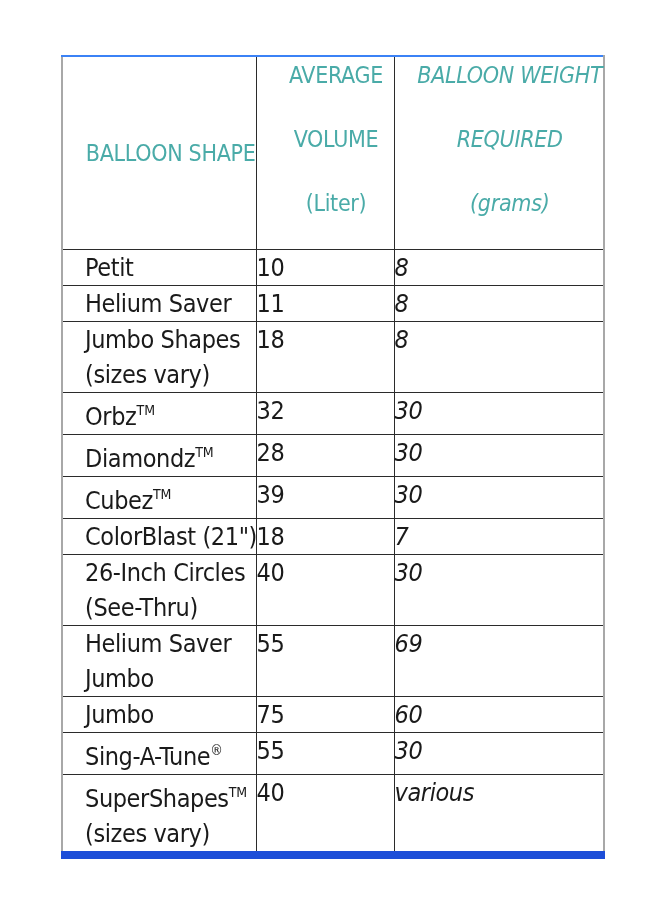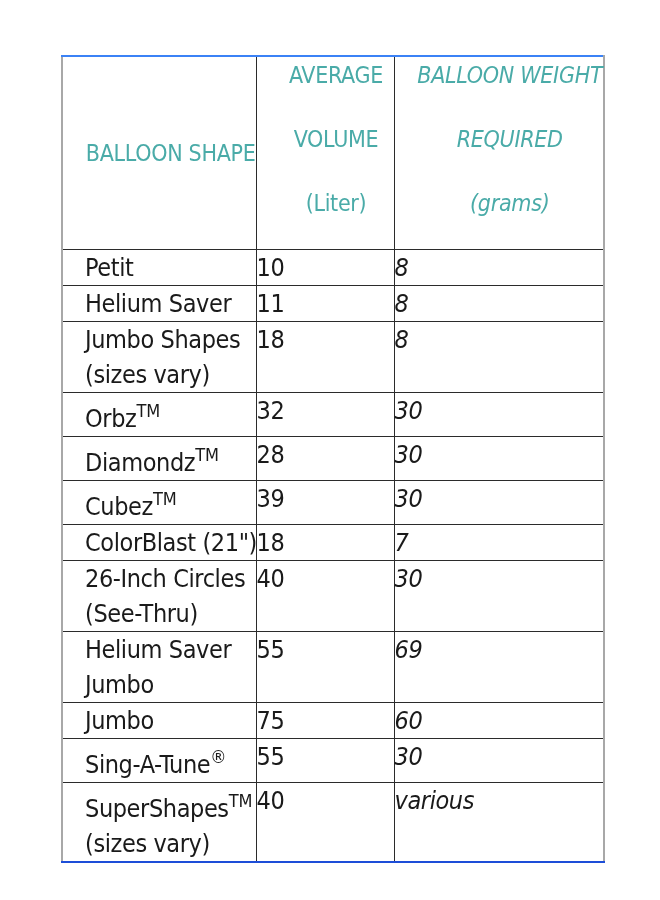--- a/index.html
+++ b/index.html
@@ -13,21 +13,21 @@
     font-stretch: condensed;
   }
   .tbl td, .tbl th {
     padding: 0;
     vertical-align: top;
     border: 1.5px solid #2b2b2b;
   }
   .tbl .outer-l { border-left: 2px solid #a8a8a8; }
   .tbl .outer-r { border-right: 2px solid #a8a8a8; font-style: italic; }
   .tbl thead th { border-top: 2px solid #3b82f6; padding-left: 22px; }
-  .tbl tbody tr:last-child td { border-bottom: 2px solid #1d4ed8; margin-top: 33px; }
+  .tbl tbody tr:last-child td { border-bottom: 8px solid #1d4ed8; margin-top: 33px; }
   col.c1 { width: 194px; }
   col.c2 { width: 138px; }
   col.c3 { width: 210px; }
   th {
     color: #4aaba8;
     font-weight: normal;
     font-size: 23px;
     height: 175px;
     text-align: center;
     letter-spacing: -0.3px;
@@ -36,21 +36,21 @@
   th.h-shape { vertical-align: middle; text-align: right; padding-left: 3px; margin-top: 36px; }
   td {
     font-size: 25px;
     color: #1a1a1a;
     line-height: 35px;
     letter-spacing: -0.4px;
   }
   td.name { padding-left: 22px; white-space: nowrap; }
   td.num { text-align: left; }
   td.name .line { display: block; }
-  sup.tm { font-size: 18px; vertical-align: 10px; letter-spacing: 0; }
+  sup.tm { font-size: 14px; vertical-align: 10px; letter-spacing: 0; }
 </style>
 </head>
 <body>
 
 <table class="tbl">
   <colgroup>
       <col class="c1">
       <col class="c2">
       <col class="c3">
     </colgroup>

